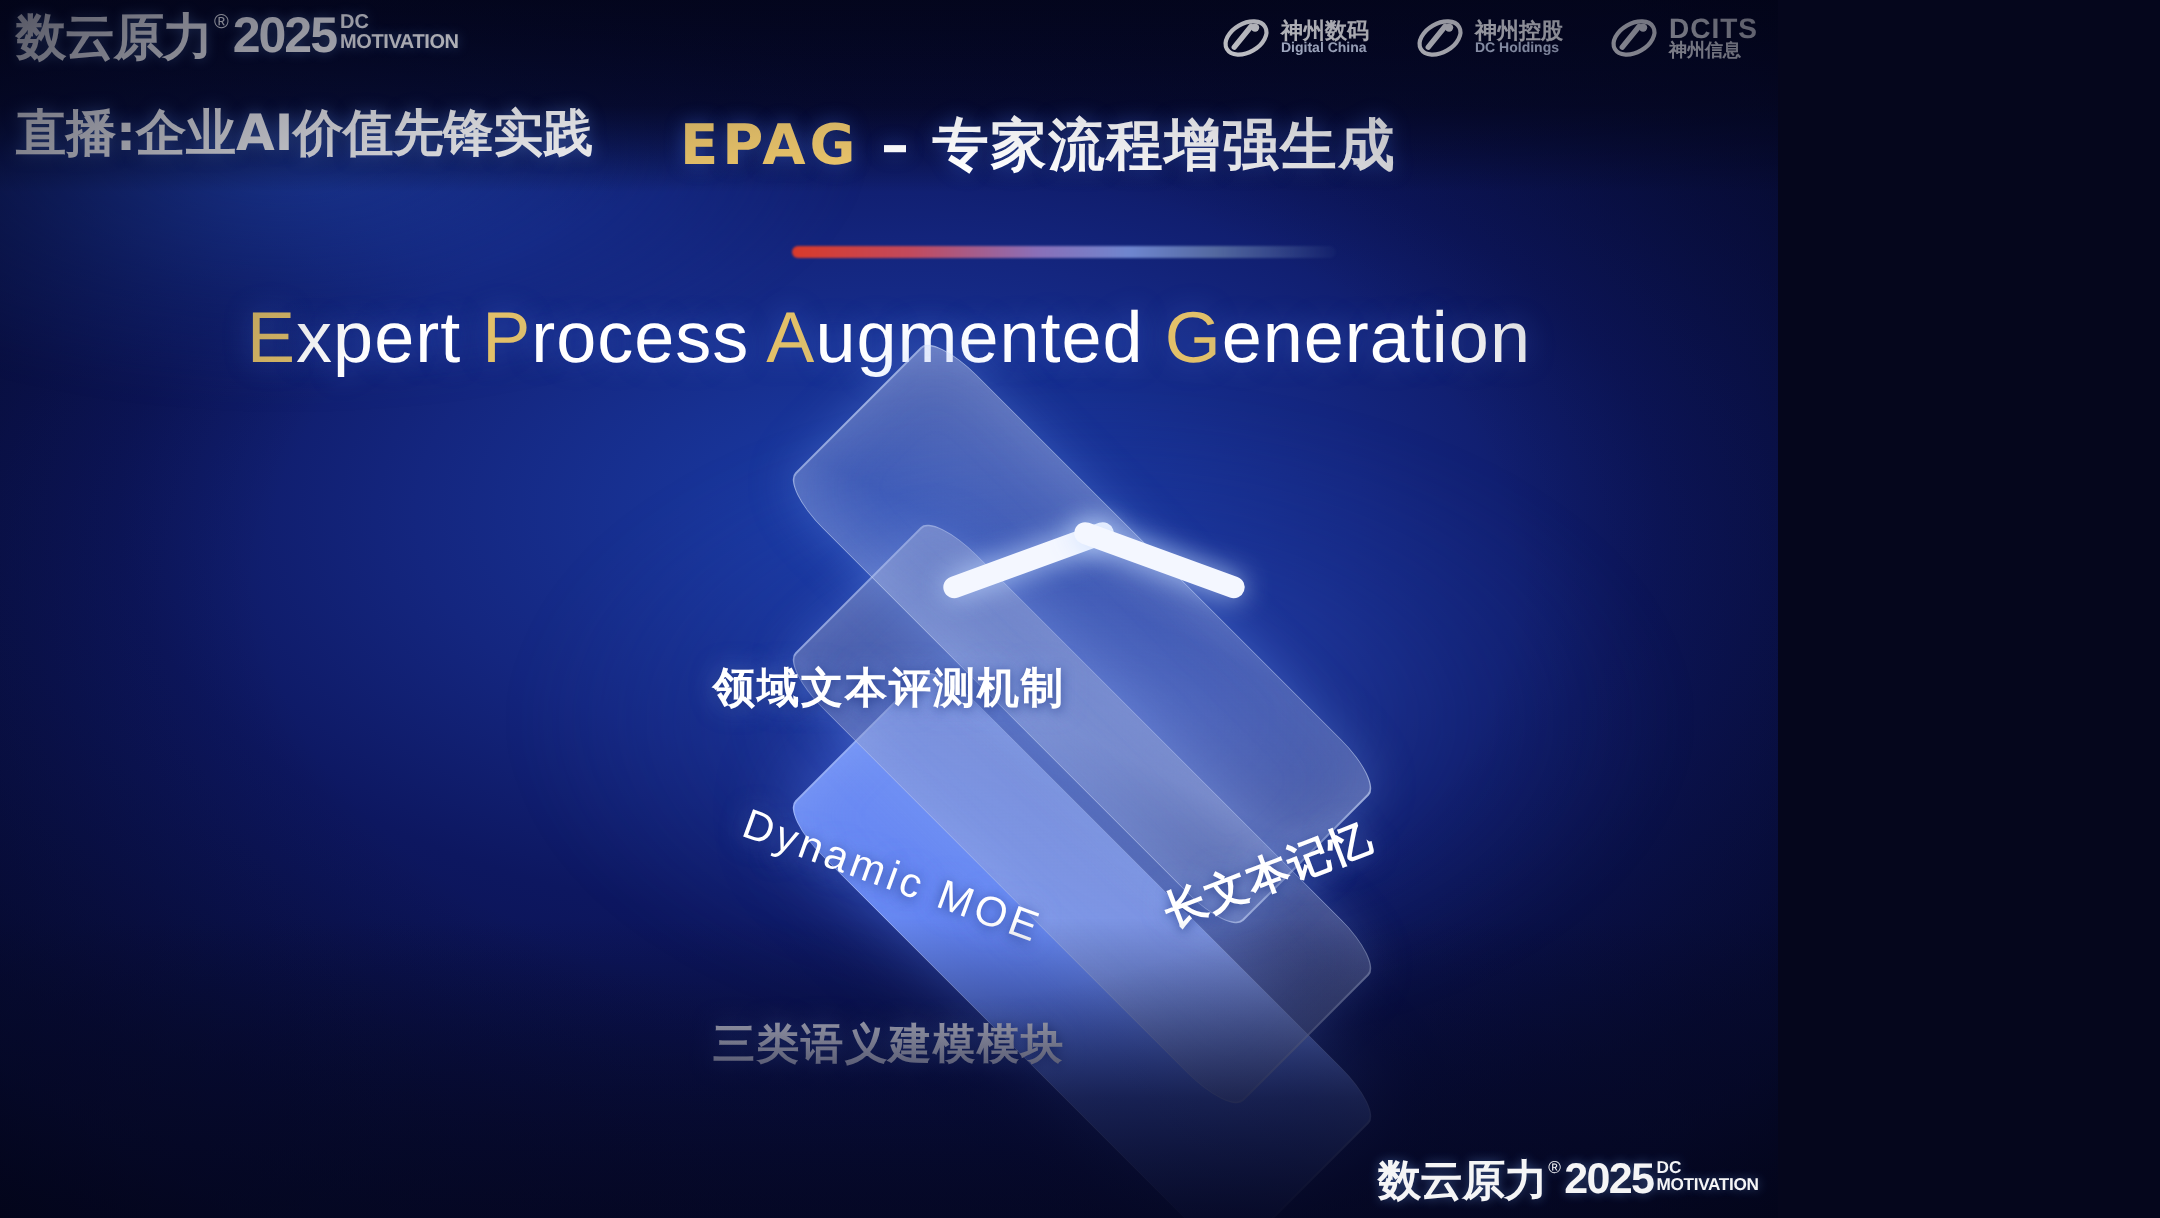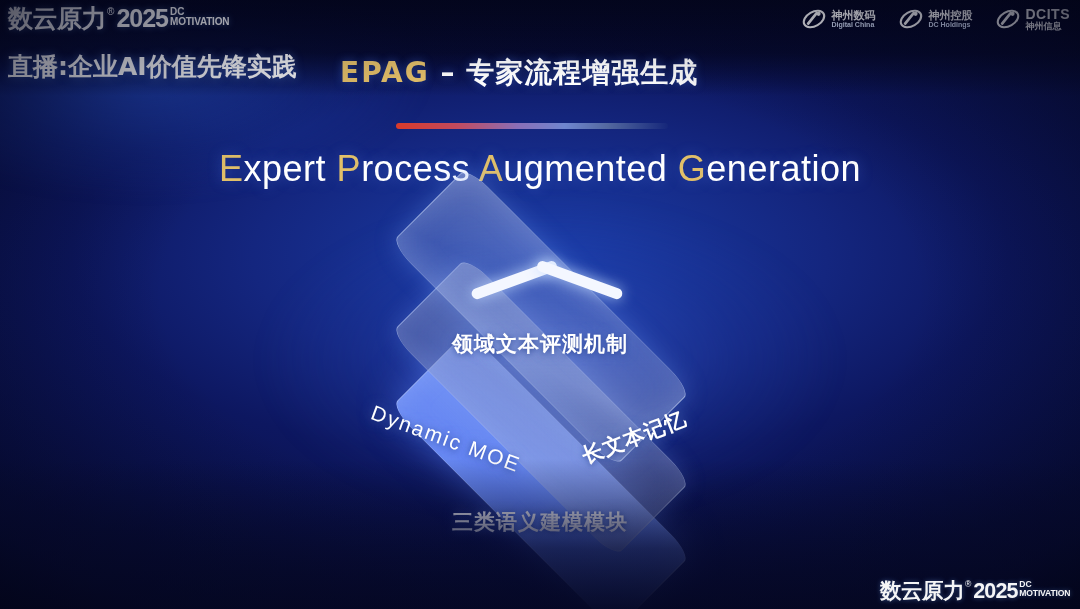--- a/index.html
+++ b/index.html
@@ -6,21 +6,21 @@
     margin: 0;
     padding: 0;
     background: #05061c;
   }
   body {
     font-family: "Liberation Sans", "DejaVu Sans", sans-serif;
   }
 
   #slide {
     position: relative;
-    width: 1080px;
+    width: 889px;
     height: 609px;
     overflow: hidden;
     background: #0a1158;
   }
 
   
   .bg-base {
     position: absolute; inset: 0;
     background:
       radial-gradient(ellipse 70% 55% at 50% 42%, #1b3da8 0%, #14267f 38%, #0d1760 62%, #090f44 100%),

